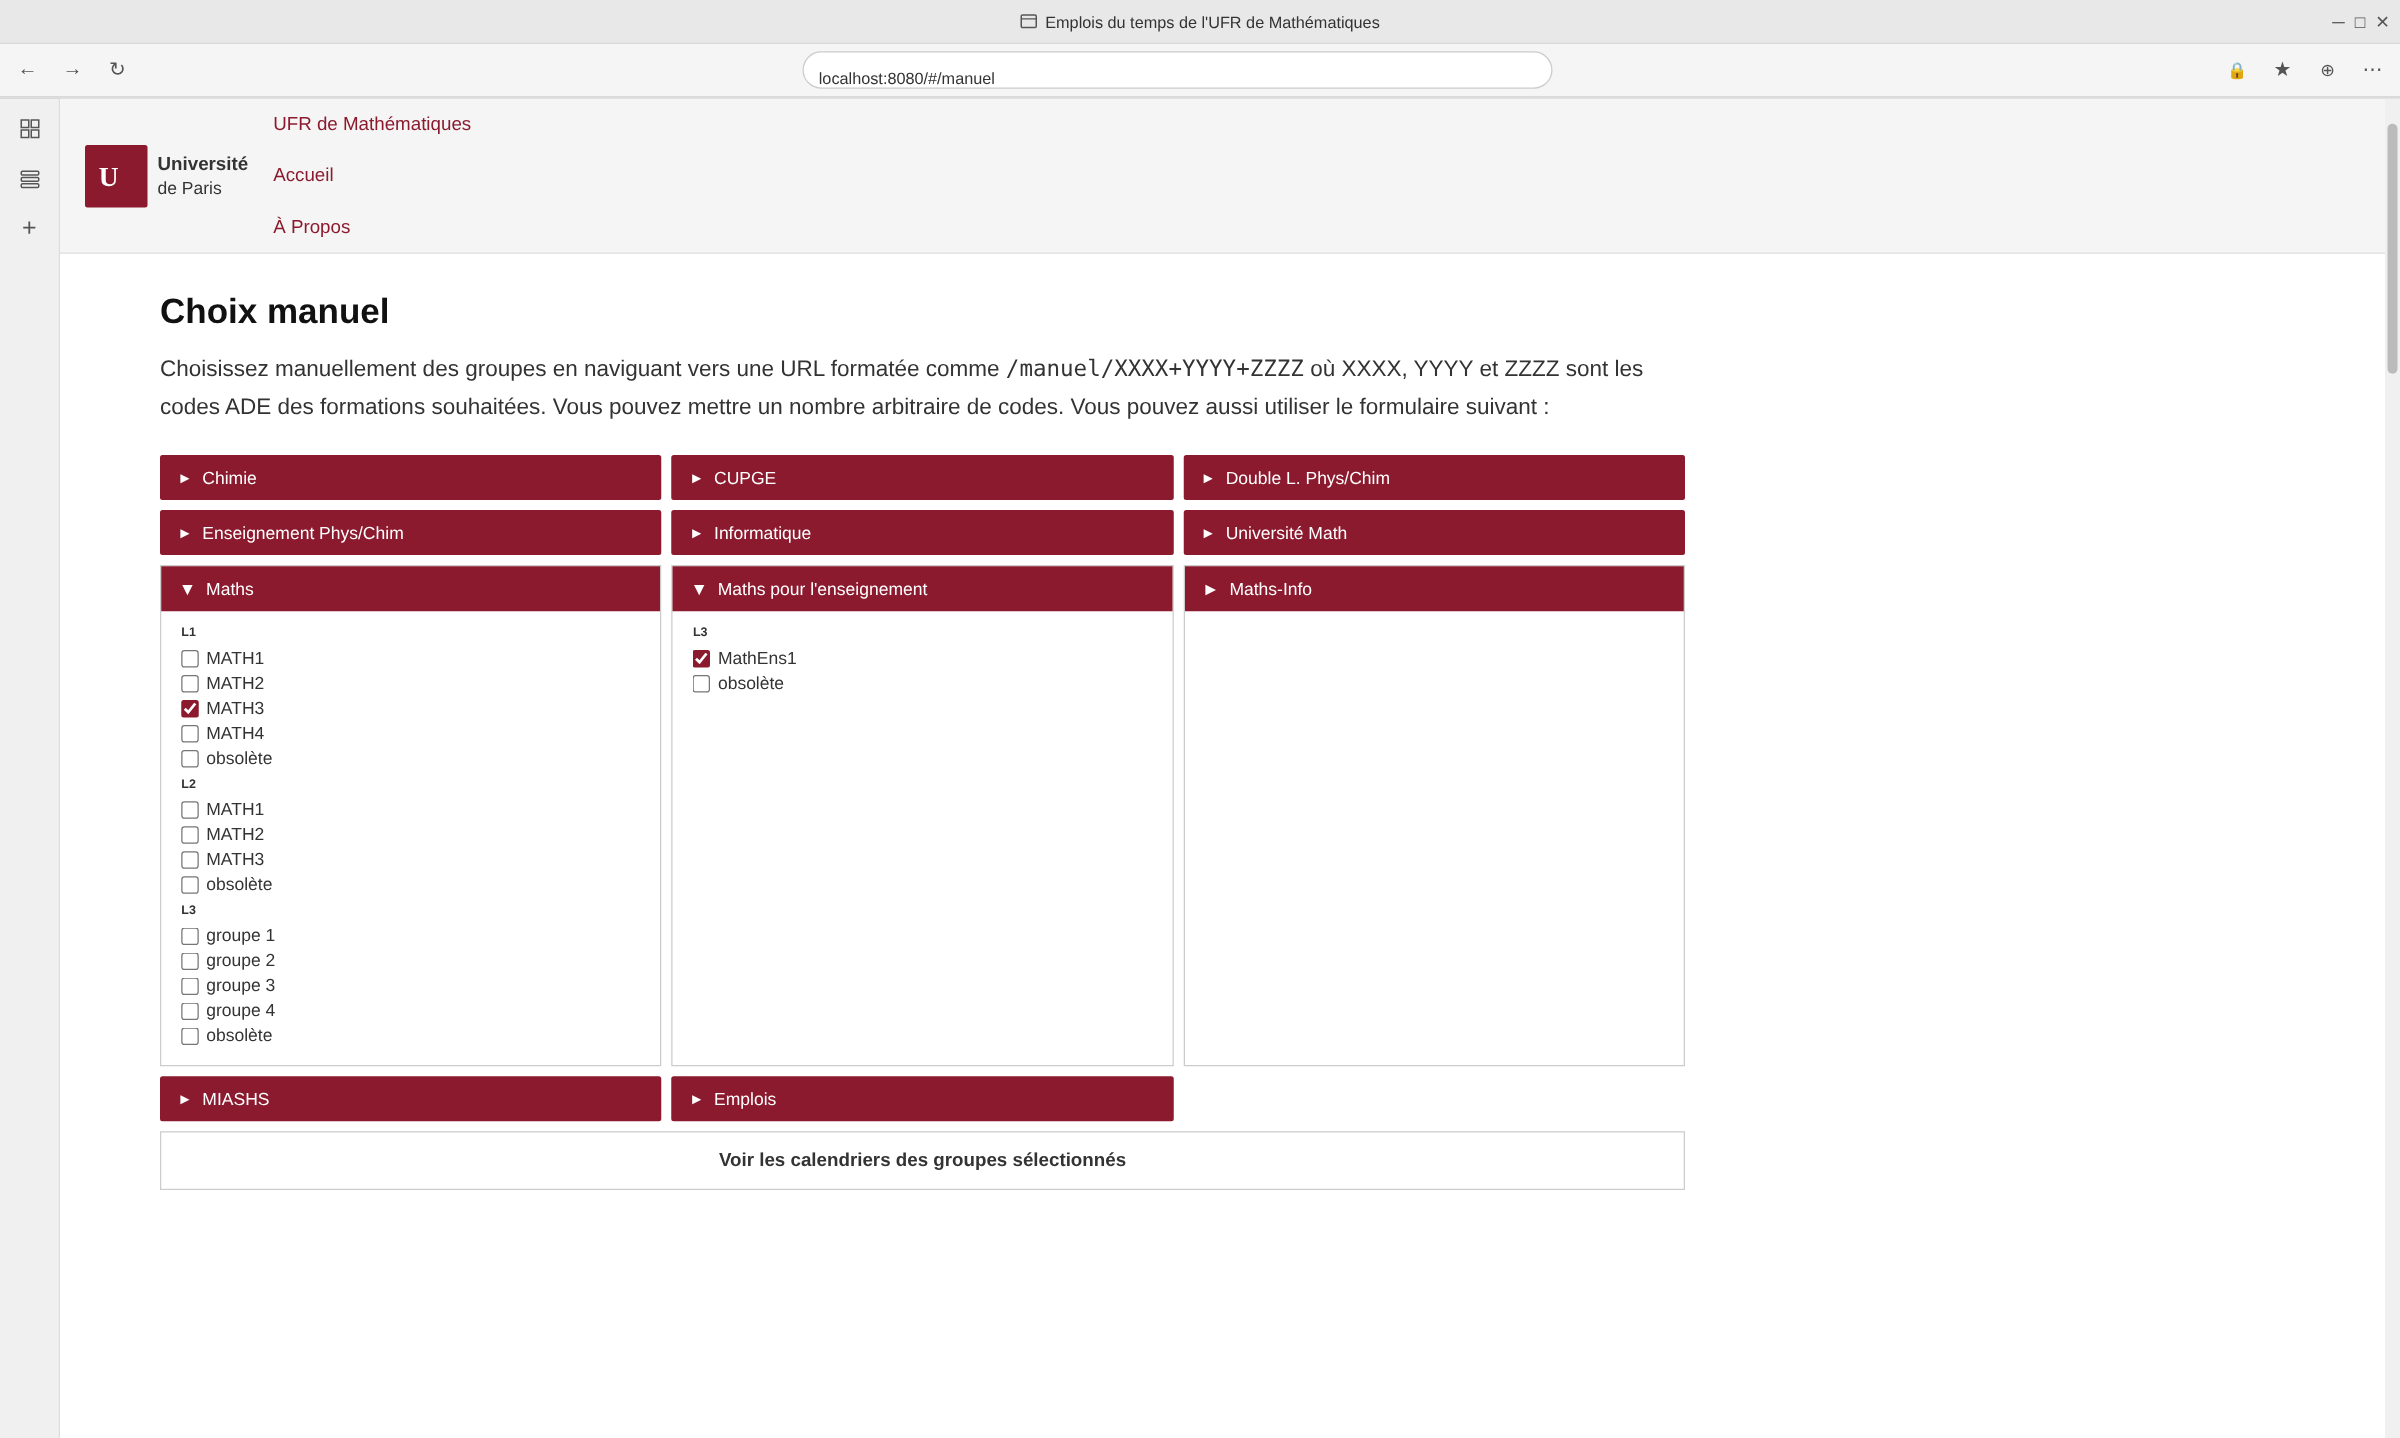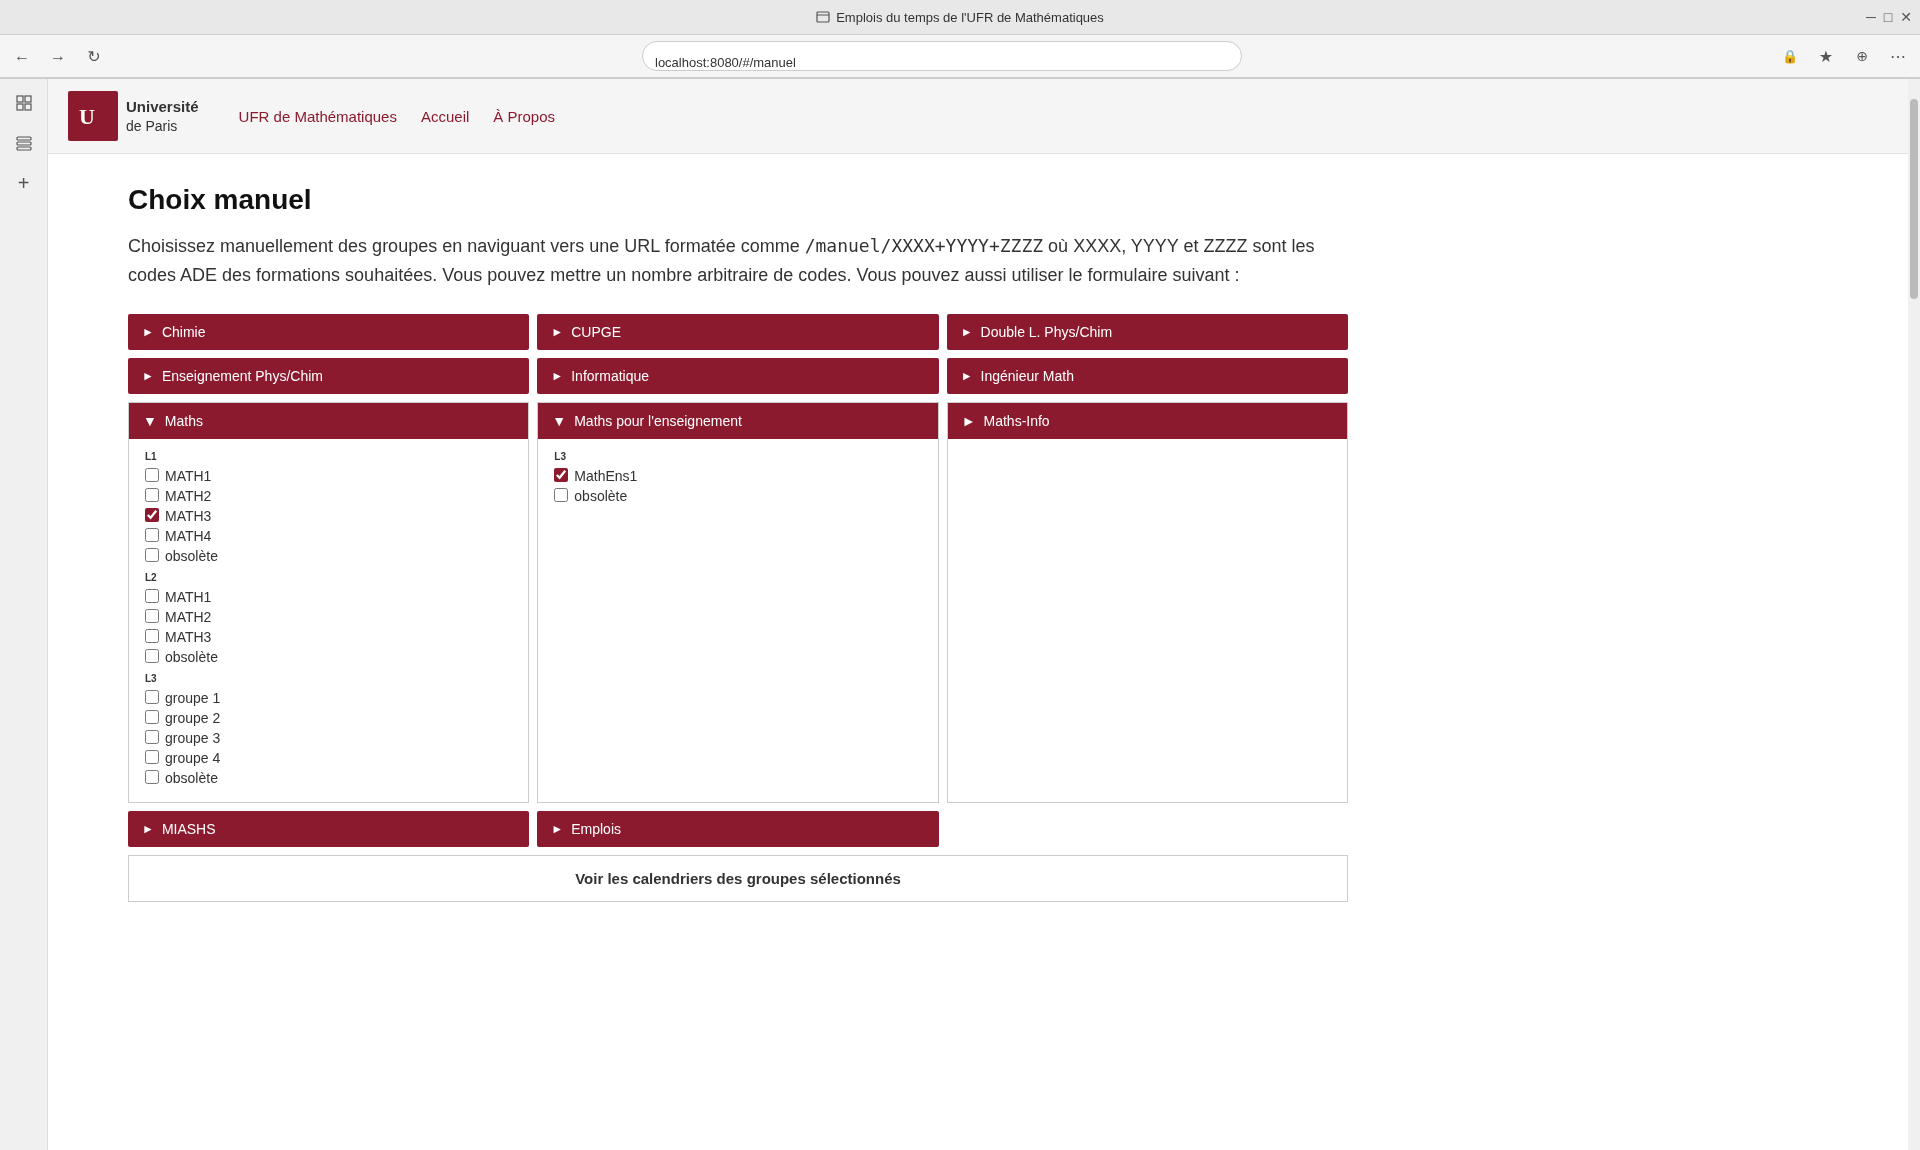--- a/index.html
+++ b/index.html
@@ -146,21 +146,21 @@
     .logo-text {
       font-size: 14px;
       color: #333;
       line-height: 1.3;
     }
     .logo-text strong { font-size: 15px; }
     .nav-links {
       display: flex;
       gap: 24px;
       align-items: flex-start;
-      margin-left: 20px;
+      flex-direction: column;
     }
     .nav-link {
       color: #8b1a2e;
       text-decoration: none;
       font-size: 15px;
       font-weight: 500;
       cursor: pointer;
     }
 
     
@@ -239,21 +239,21 @@
     .level-heading {
       font-size: 10px;
       font-weight: bold;
       color: #333;
       margin-bottom: 6px;
       margin-top: 8px;
     }
     .level-heading:first-child { margin-top: 0; }
     .checkbox-item {
       display: flex;
-      align-items: flex-start;
+      align-items: flex-end;
       gap: 6px;
       margin-bottom: 4px;
       font-size: 14px;
       color: #333;
     }
     .checkbox-item input[type="checkbox"] {
       width: 14px;
       height: 14px;
       cursor: pointer;
       accent-color: #8b1a2e;
@@ -379,21 +379,21 @@
         <div class="category-header">
           <span class="arrow">►</span>
           <span>Enseignement Phys/Chim</span>
         </div>
         <div class="category-header">
           <span class="arrow">►</span>
           <span>Informatique</span>
         </div>
         <div class="category-header">
           <span class="arrow">►</span>
-          <span>Ingénieur Math</span>
+          <span>Université Math</span>
         </div>
       </div>
 
       <div class="expanded-section">
 
         <div class="expanded-panel">
           <div class="expanded-panel-header">
             <span class="arrow">▼</span>
             <span>Maths</span>
           </div>

